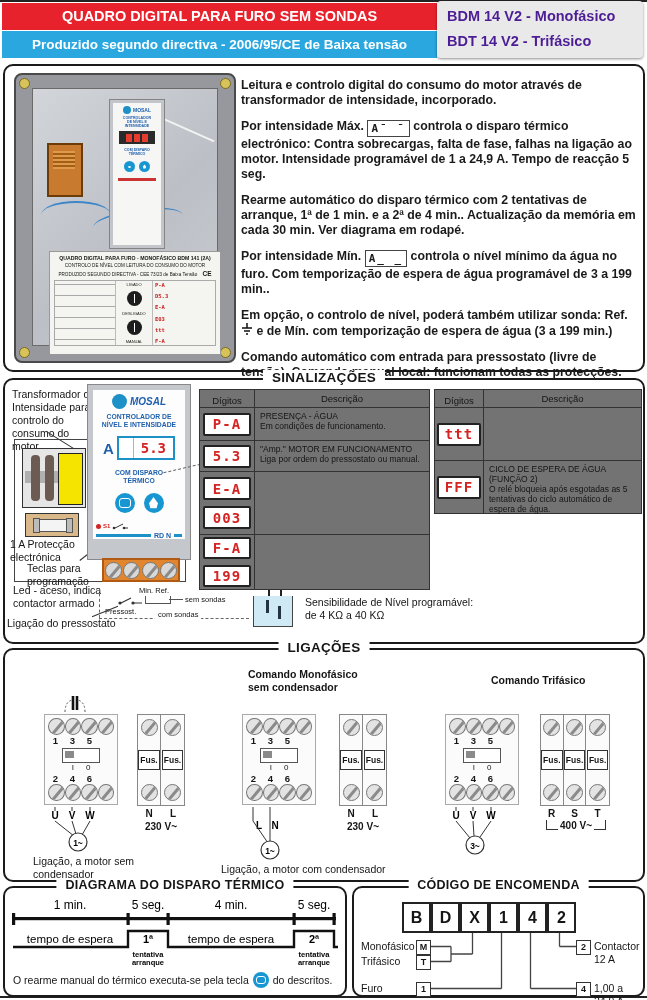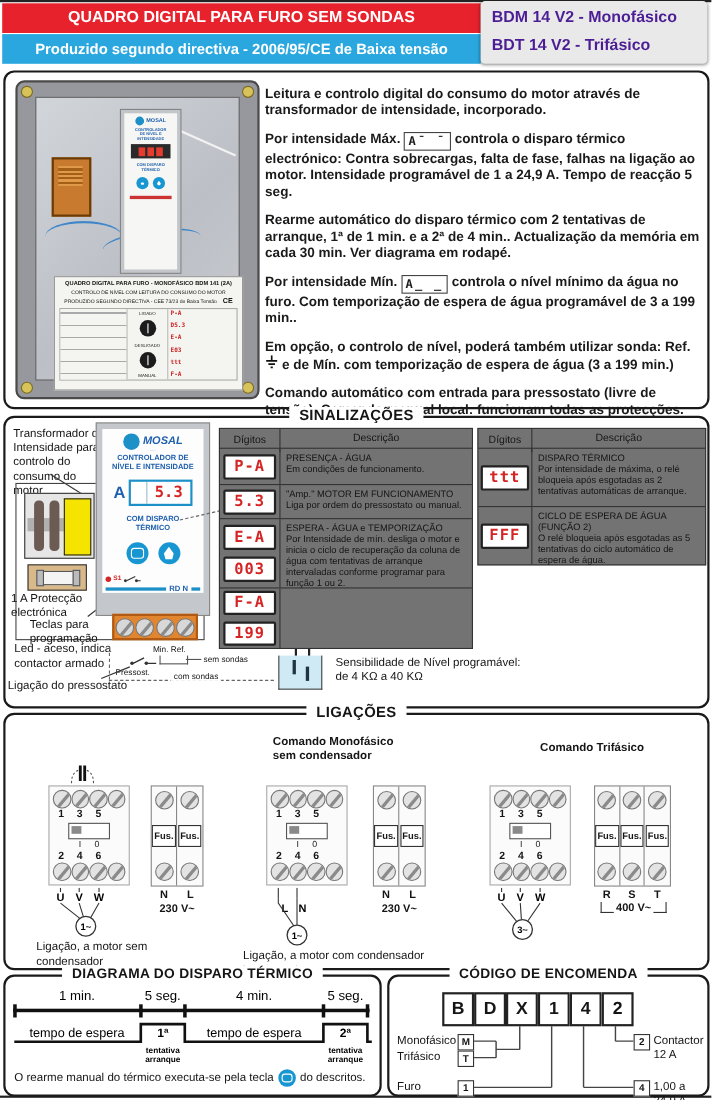--- a/index.html
+++ b/index.html
@@ -351,40 +351,38 @@
         <div class="tdig">
             <span class="seg">5.3</span>
           </div>
         <div class="tdesc"><b class="ttl" style="font-weight:normal">"Amp." MOTOR EM FUNCIONAMENTO</b><span>Liga por ordem do pressostato ou manual.</span></div>
       </div>
       <div class="trow" style="height:62px">
         <div class="tdig">
           <span class="seg">E-A</span>
           <span class="seg">003</span>
         </div>
-        <div class="tdesc"><b class="ttl" style="font-weight:normal">ESPERA - ÁGUA e TEMPORIZAÇÃO</b><span>Por Intensidade de mín. desliga o motor e inicia o ciclo de recuperação da coluna de água com tentativas de arranque intervaladas conforme programar para função 1 ou 2.</span></div>
       </div>
       <div class="trow" style="height:54px">
         <div class="tdig">
           <span class="seg">F-A</span>
           <span class="seg">199</span>
         </div>
       </div>
     </div>
 
     <div class="sigtable" style="left:429px;top:9px;width:206px">
       <div class="trow thead">
         <div class="tdig thead" style="gap:0;width:48px">Dígitos</div>
         <div class="tdesc thead" style="padding:0">Descrição</div>
       </div>
       <div class="trow" style="height:52px">
         <div class="tdig" style="width:48px">
             <span class="seg" style="width:40px">ttt</span>
           </div>
-        <div class="tdesc"><b class="ttl" style="font-weight:normal">DISPARO TÉRMICO</b><span>Por intensidade de máxima, o relé bloqueia após esgotadas as 2 tentativas automáticas de arranque.</span></div>
       </div>
       <div class="trow" style="height:52px">
         <div class="tdig" style="width:48px">
             <span class="seg" style="width:40px">FFF</span>
           </div>
         <div class="tdesc"><b class="ttl" style="font-weight:normal">CICLO DE ESPERA DE ÁGUA (FUNÇÃO 2)</b><span>O relé bloqueia após esgotadas as 5 tentativas do ciclo automático de espera de água.</span></div>
       </div>
     </div>
   </div>
 

